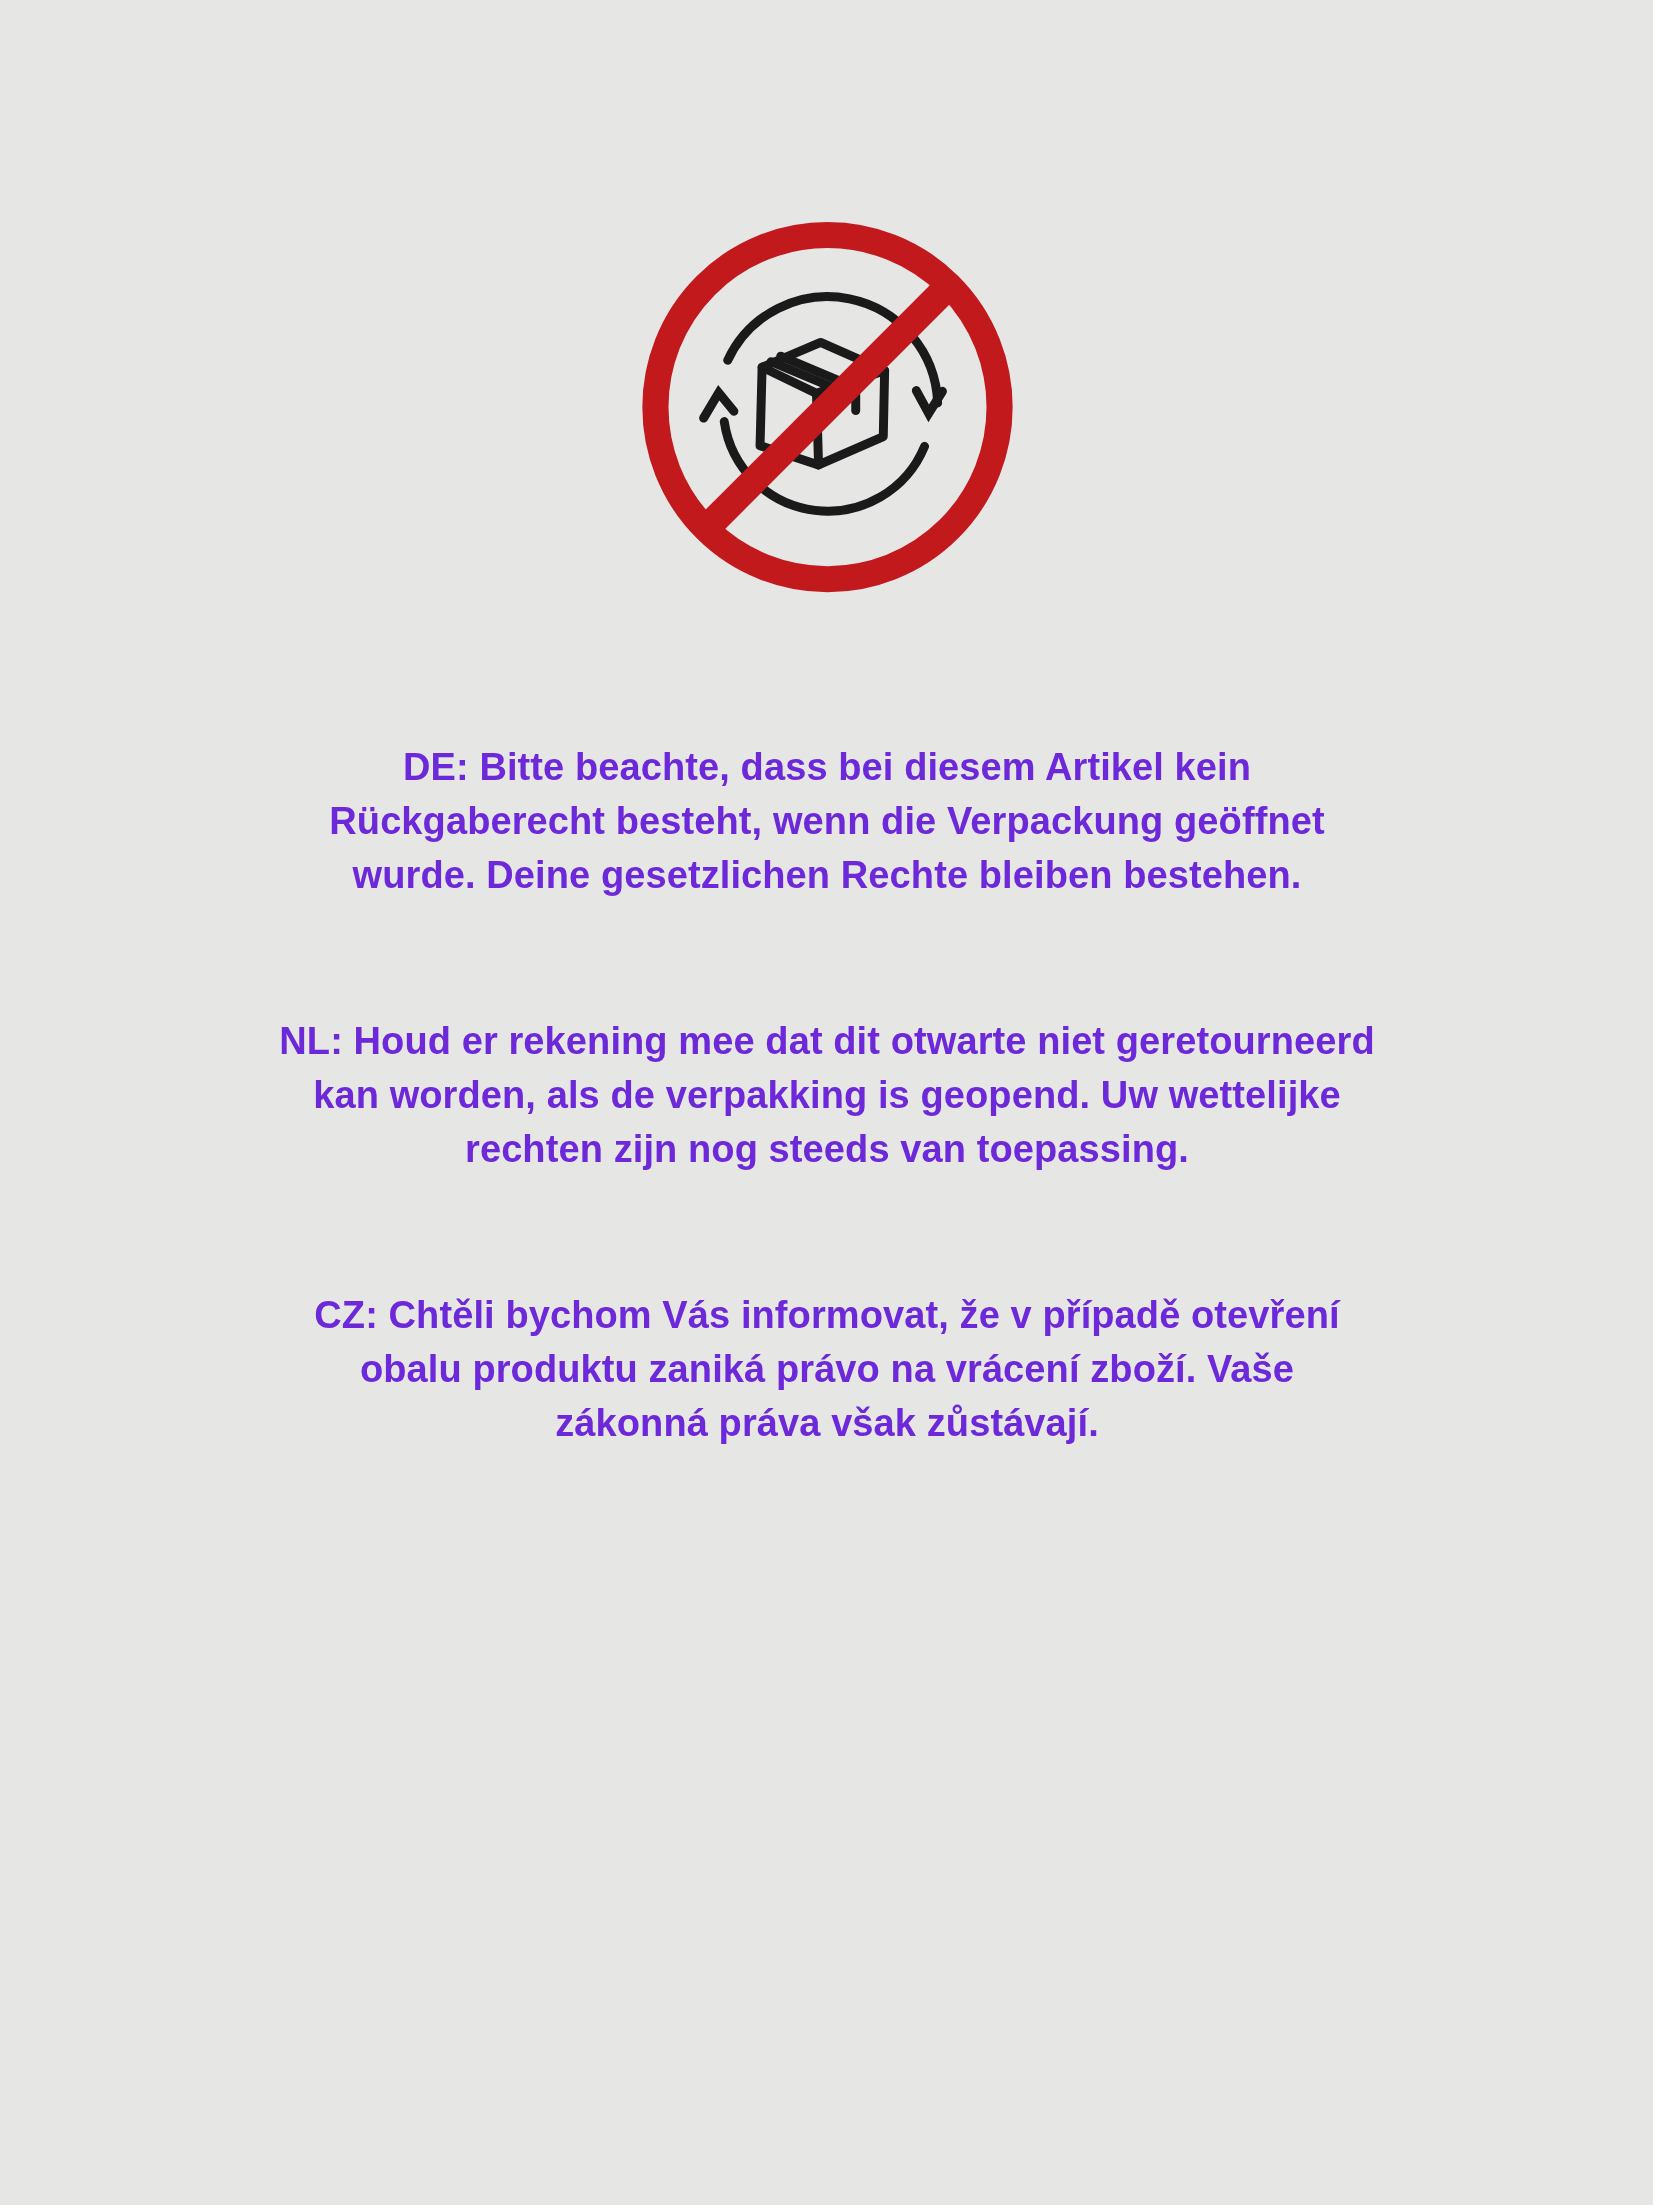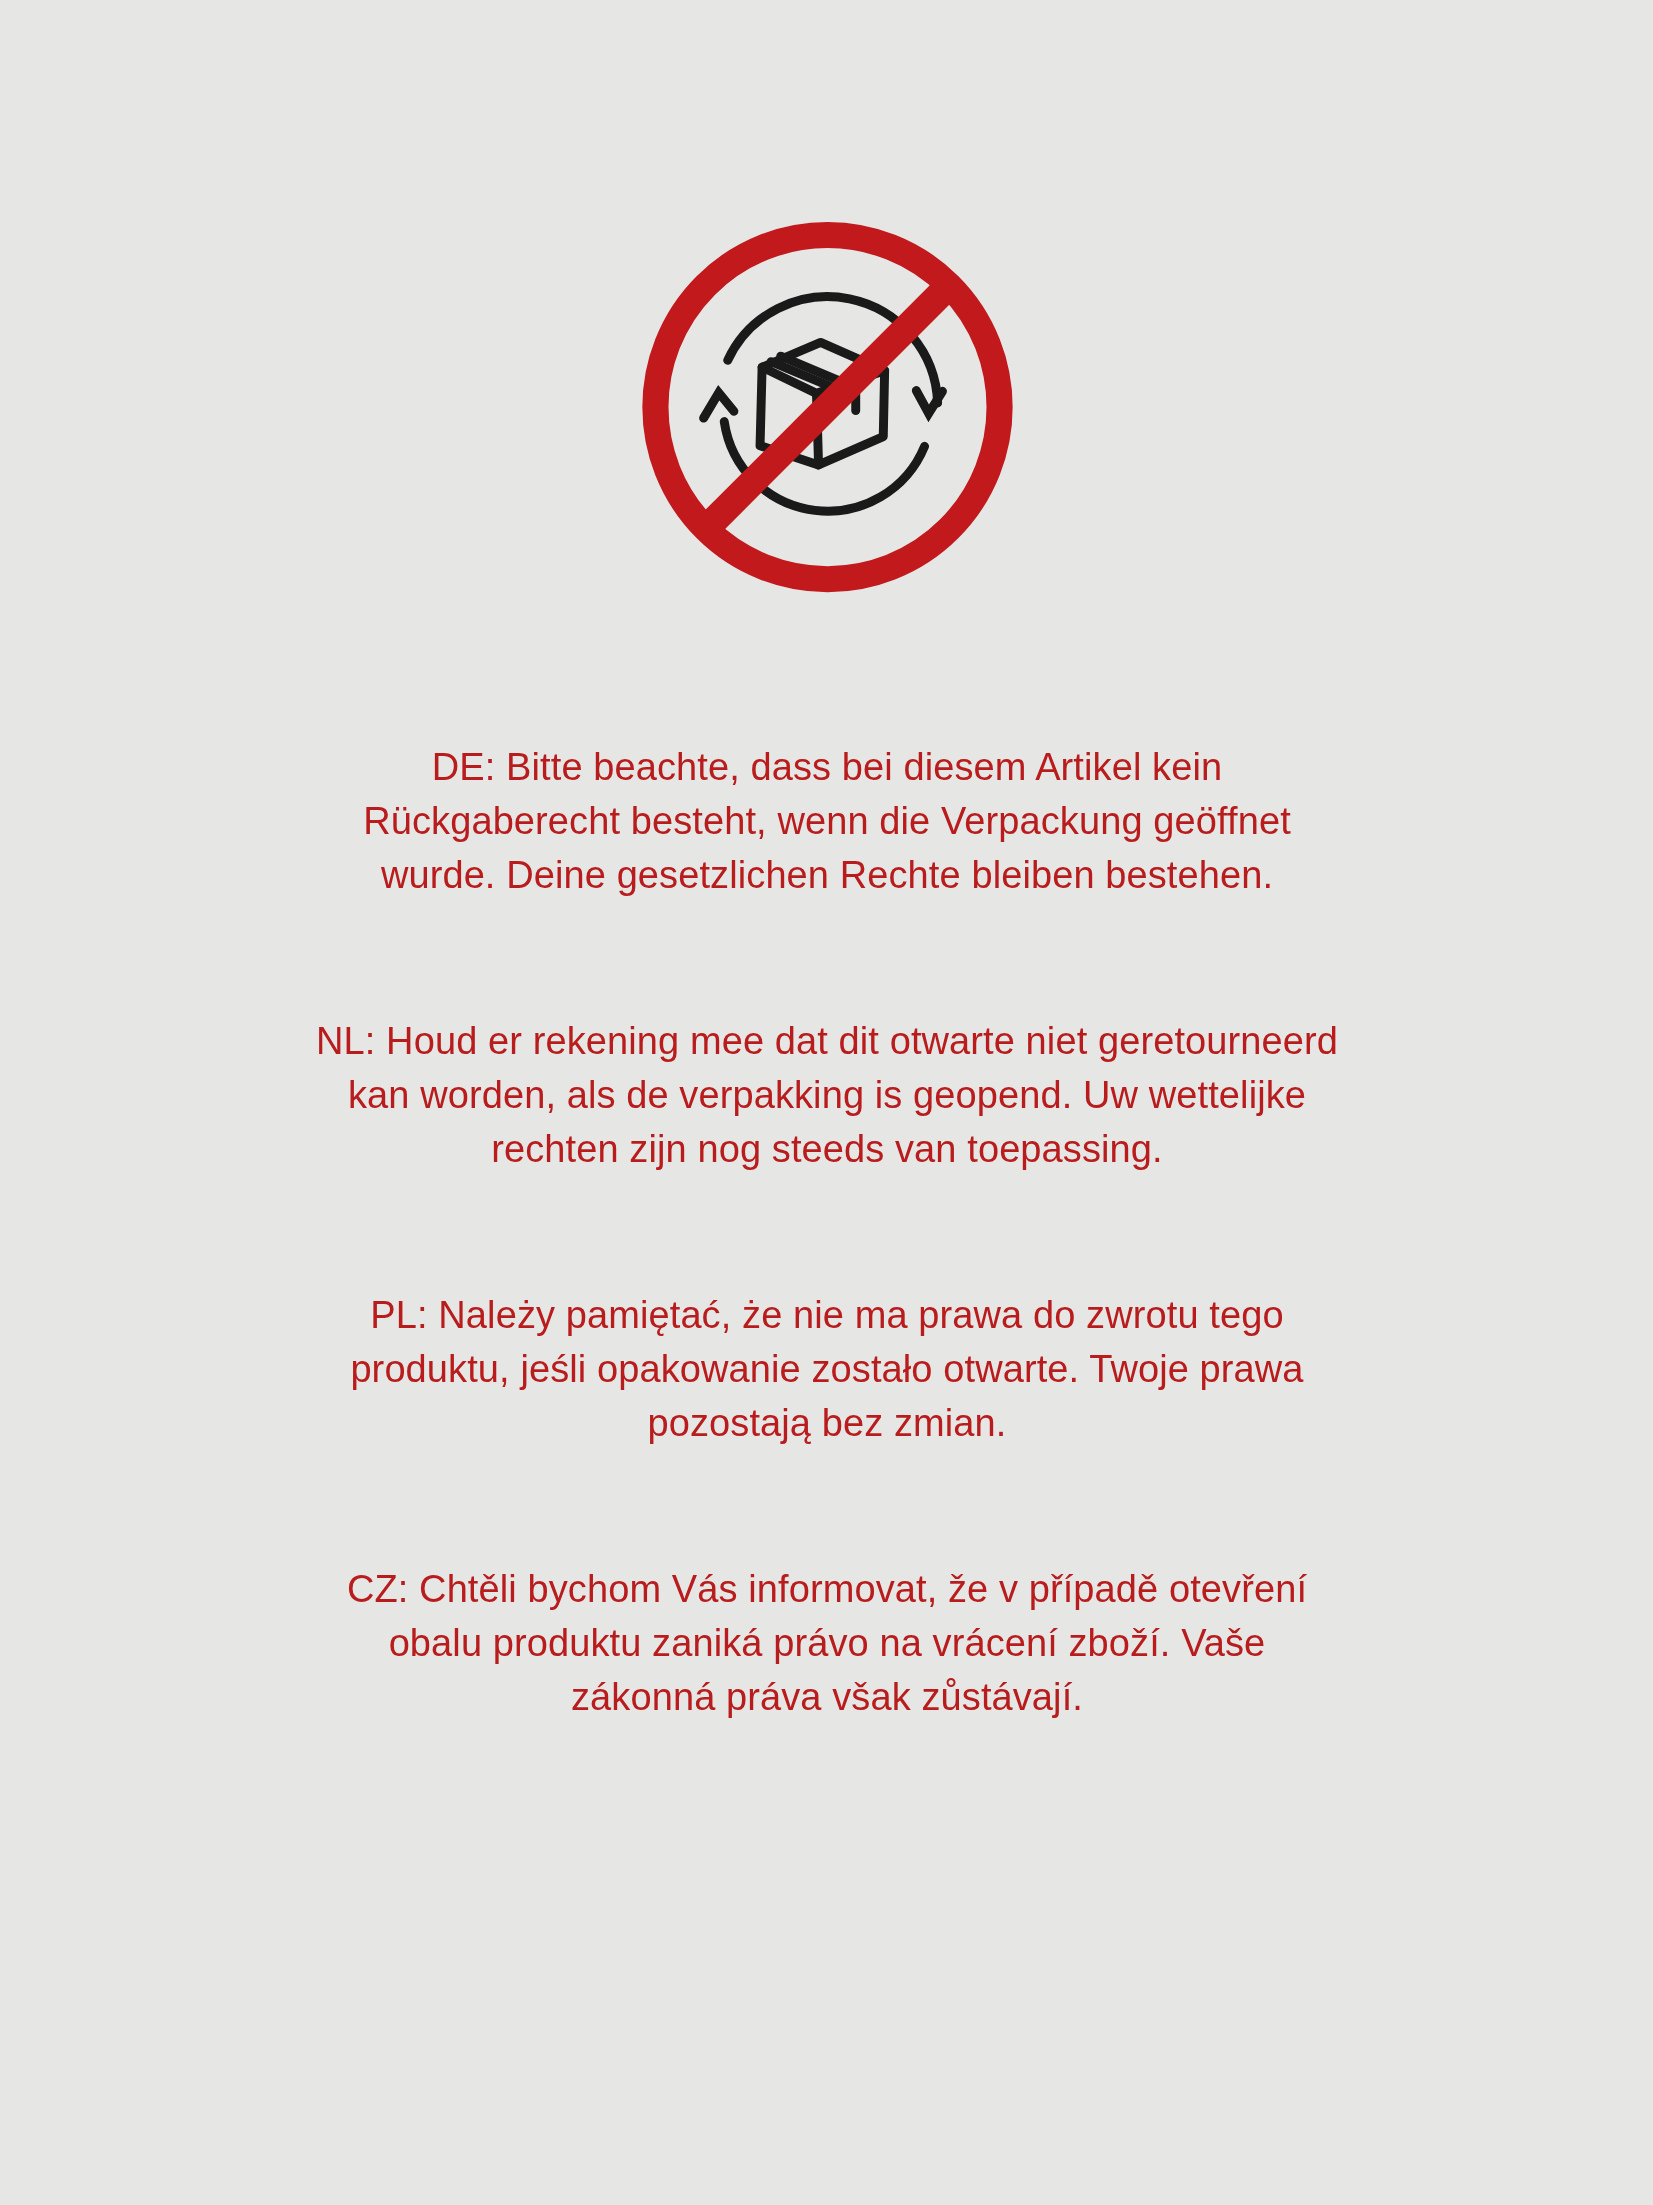--- a/index.html
+++ b/index.html
@@ -31,24 +31,25 @@
   }
   .notices {
     width: 1378px;
     margin: 0 auto;
     padding-top: 125px;
   }
   .notice {
     margin: 0 0 112px 0;
     font-size: 38px;
     line-height: 54px;
-    color: #b91c1c;
+    color: #6d28d9;
     text-align: center;
     white-space: pre-line;
     letter-spacing: 0.1px;
+    font-weight: bold;
   }
   .notice:last-child {
     margin-bottom: 8px;
     text-align: center;
   }
 </style>
 </head>
 <body>
 
 <div class="page">
@@ -91,22 +92,19 @@
     </svg>
   </div>
 
   <div class="notices">
     <p class="notice">DE: Bitte beachte, dass bei diesem Artikel kein
 Rückgaberecht besteht, wenn die Verpackung geöffnet
 wurde. Deine gesetzlichen Rechte bleiben bestehen.</p>
     <p class="notice">NL: Houd er rekening mee dat dit otwarte niet geretourneerd
 kan worden, als de verpakking is geopend. Uw wettelijke
 rechten zijn nog steeds van toepassing.</p>
-    <p class="notice">PL: Należy pamiętać, że nie ma prawa do zwrotu tego
-produktu, jeśli opakowanie zostało otwarte. Twoje prawa
-pozostają bez zmian.</p>
     <p class="notice">CZ: Chtěli bychom Vás informovat, že v případě otevření
 obalu produktu zaniká právo na vrácení zboží. Vaše
 zákonná práva však zůstávají.</p>
   </div>
 
 </div>
 
 
 </body></html>

